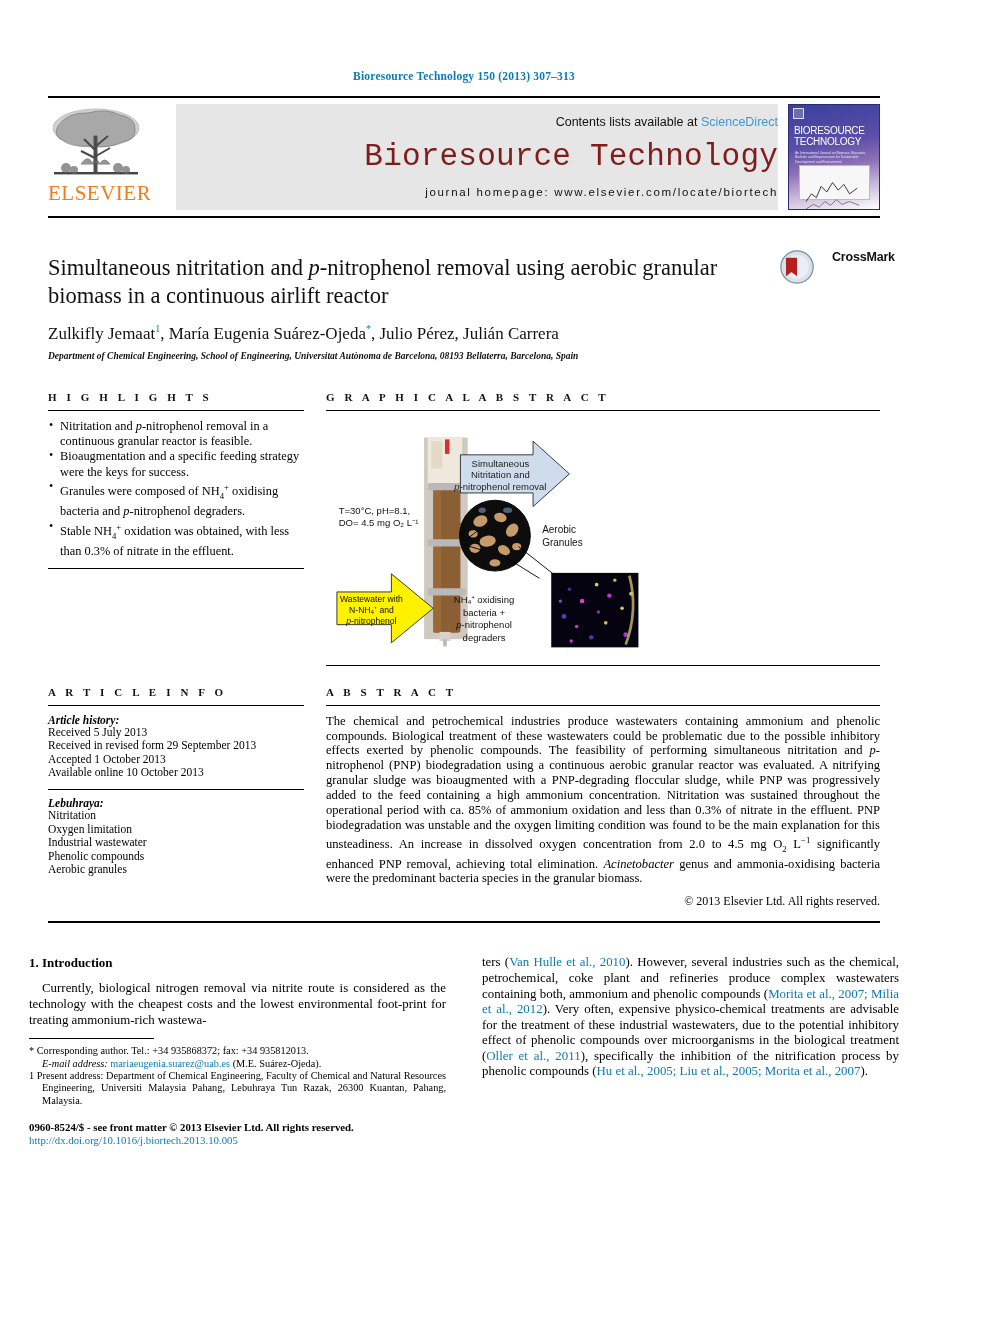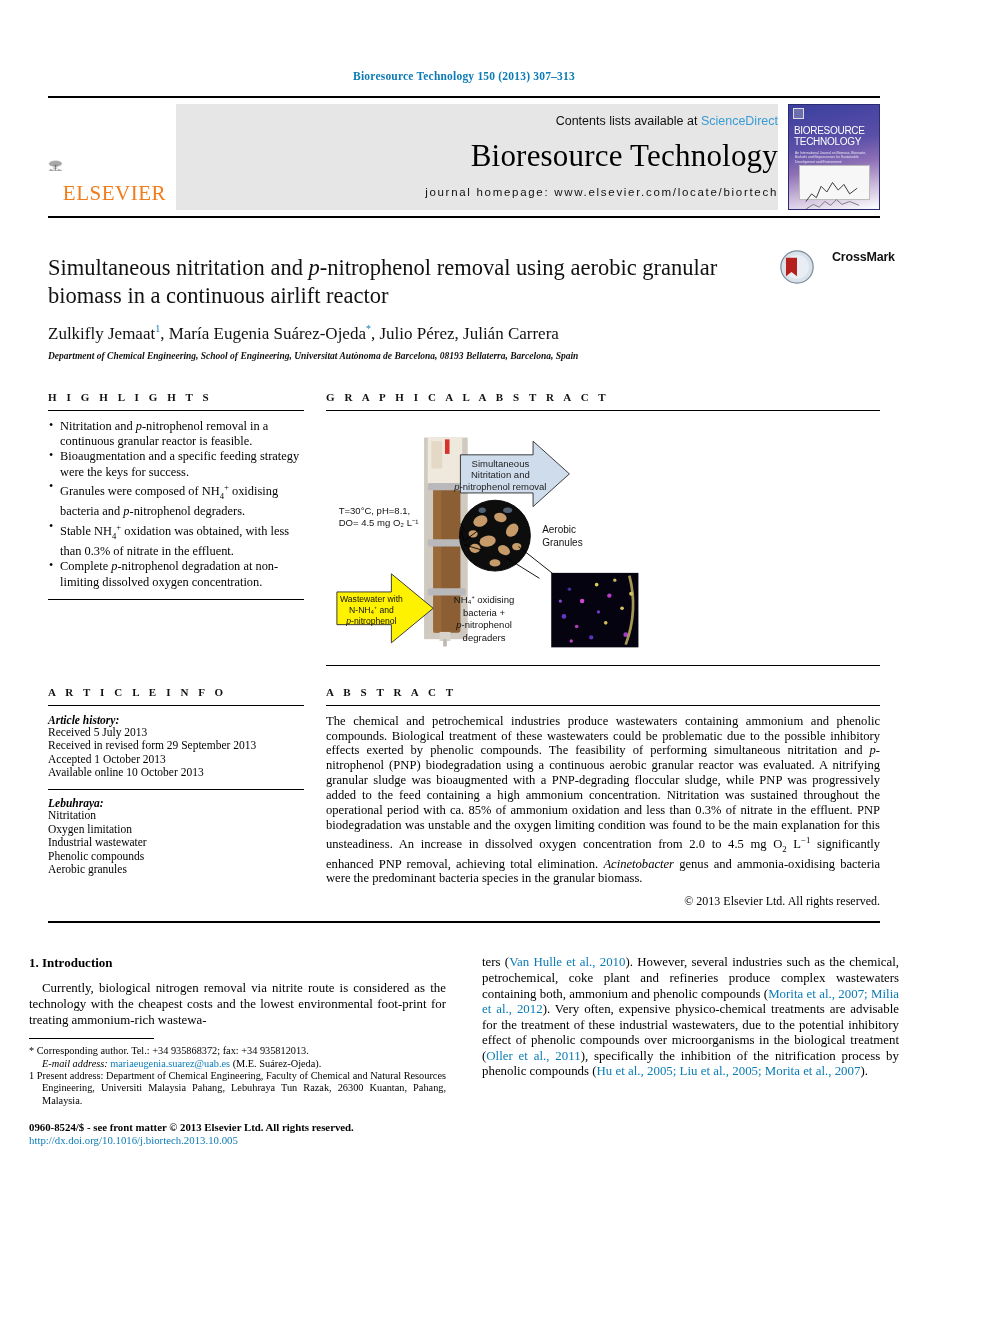--- a/index.html
+++ b/index.html
@@ -32,22 +32,22 @@
     border-top: 2px solid #000;
     border-bottom: 2px solid #000;
     display:flex;
     align-items:stretch;
     height: 122px;
   }
   .elsevier-logo {
     width: 118px;
     flex: 0 0 118px;
     display:flex;
-    flex-direction:row;
-    align-items:flex-end;
+    flex-direction:column;
+    align-items:flex-start;
     justify-content:flex-end;
     padding-bottom:12px;
     padding-top:5px;
   }
   .tree-svg { display:block; }
   .elsevier-word {
     font-family:"Liberation Serif", serif;
     font-size:21px;
     letter-spacing:.5px;
     color:#f07c1a;
@@ -64,24 +64,24 @@
     margin: 6px 0 6px 10px;
     padding: 6px 0 8px;
   }
   .contents-line {
     font-family:"Liberation Sans", sans-serif;
     font-size:12.5px;
     color:#111;
   }
   .contents-line .sd { color:#3a9bd5; }
   .journal-name {
-    font-family:Liberation Serif, serif;
+    font-family:Liberation Mono, monospace;
     font-size:31px;
     margin: 10px 0 12px;
-    color:#000000;
+    color:#7f1d1d;
     letter-spacing:.2px;
   }
   .homepage-line {
     font-family:"Liberation Sans", sans-serif;
     font-size:11.5px;
     letter-spacing:1.7px;
     color:#111;
   }
   .cover-thumb {
     flex:0 0 92px;
@@ -355,21 +355,20 @@
 
   <div class="info-grid">
     <div class="col-left">
       <div class="sec-head">H I G H L I G H T S</div>
       <hr class="rule">
       <ul class="highlights">
         <li>Nitritation and <i>p</i>-nitrophenol removal in a continuous granular reactor is feasible.</li>
         <li>Bioaugmentation and a specific feeding strategy were the keys for success.</li>
         <li>Granules were composed of NH<sub>4</sub><sup>+</sup> oxidising bacteria and <i>p</i>-nitrophenol degraders.</li>
         <li>Stable NH<sub>4</sub><sup>+</sup> oxidation was obtained, with less than 0.3% of nitrate in the effluent.</li>
-        <li>Complete <i>p</i>-nitrophenol degradation at non-limiting dissolved oxygen concentration.</li>
       </ul>
       <hr class="hl-bottom-rule">
     </div>
 
     <div class="col-right">
       <div class="sec-head">G R A P H I C A L   A B S T R A C T</div>
       <hr class="rule">
       <div class="ga-box">
         <svg class="ga-art" viewBox="0 0 610 246">
 

